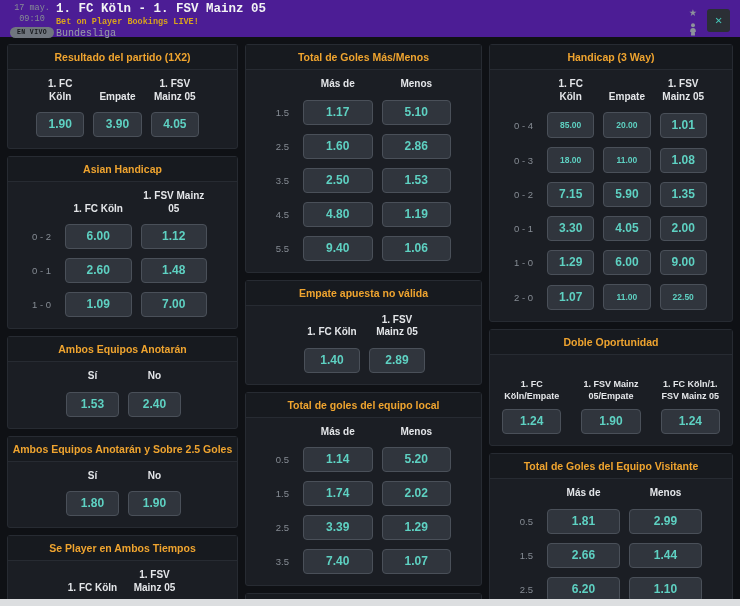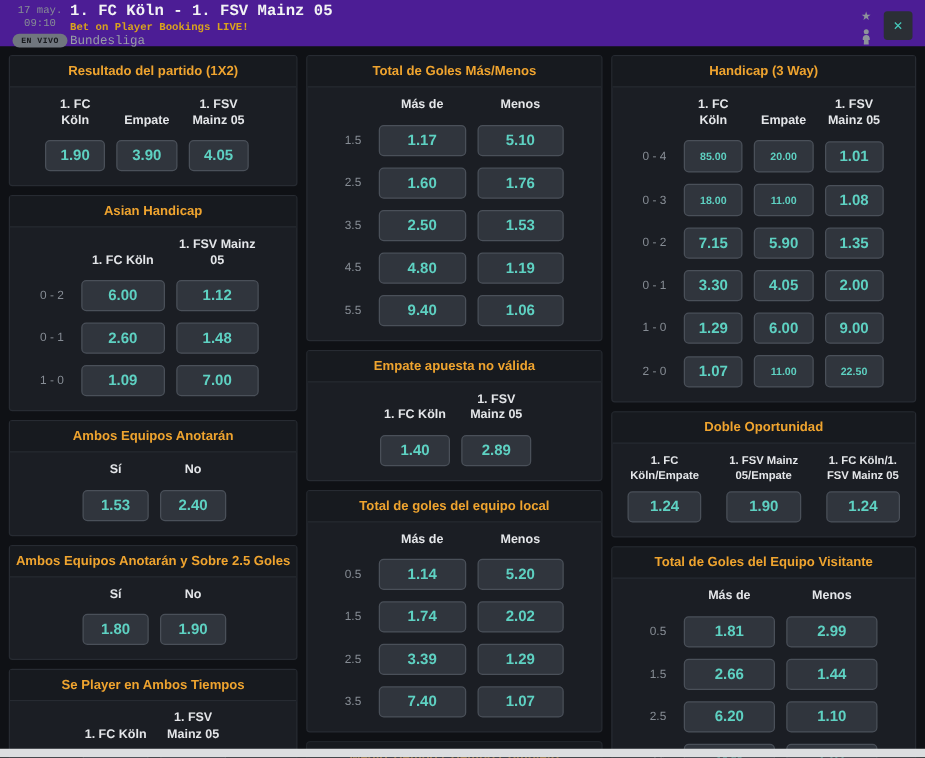--- a/index.html
+++ b/index.html
@@ -27,21 +27,21 @@
 
   .market { background:#1b1e24; border:1px solid #272b32; border-radius:3px; margin-bottom:7px; width:100%; }
   .market-title { background:#171a1f; color:#efa42f; font-size:10.5px; font-weight:bold; text-align:center; padding:6px 4px; border-bottom:1px solid #272b32; }
   .market-body { padding:8px 12px 11px; }
   .market-body.padL { padding:8px 30px 11px 8px; }
   .market-body.pad2 { padding:8px 56px 11px 58px; }
   .market-body.pad3 { padding:8px 38px 11px 28px; }
 
   .grid { display:grid; gap:9px 9px; align-items:center; }
   .labeled-row { margin-top:9px; align-items:end; }
-  .labeled-row:first-child { margin-top:0;gap:20px; }
+  .labeled-row:first-child { margin-top:16px;gap:20px; }
   .col-header { color:#e4e6e9; font-size:10px; font-weight:bold; text-align:center; align-self:end; line-height:1.25; }
   .row-label { color:#868c94; font-size:9.5px; text-align:right; padding-right:5px; white-space:nowrap; }
   .odd-btn { background:#30353d; border:1px solid #4a5059; border-radius:4px; color:#5ed1c2; font-size:12px; font-weight:bold; text-align:center; padding:4px 0 5px; cursor:pointer; }
   .odd-btn.small { font-size:8.5px; padding:7px 12px 7px; }
   .cell { display:flex; flex-direction:column; justify-content:flex-end; gap:7px; }
   .cell-label { color:#e4e6e9; font-size:9px; font-weight:bold; text-align:center; line-height:1.3; }
 
   .bottom-strip { position:absolute; left:0; right:0; bottom:0; height:7px; background:#dcdee0; }
 </style>
 </head>
@@ -148,21 +148,21 @@
         <div class="market-body padL">
           <div class="grid" style="grid-template-columns: 40px repeat(2, 1fr);">
             <div class="col-header"></div>
             <div class="col-header">Más de</div>
             <div class="col-header">Menos</div>
             <div class="row-label">1.5</div>
             <div class="odd-btn">1.17</div>
             <div class="odd-btn">5.10</div>
             <div class="row-label">2.5</div>
             <div class="odd-btn">1.60</div>
-            <div class="odd-btn">1.76</div>
+            <div class="odd-btn">2.86</div>
             <div class="row-label">3.5</div>
             <div class="odd-btn">2.50</div>
             <div class="odd-btn">1.53</div>
             <div class="row-label">4.5</div>
             <div class="odd-btn">4.80</div>
             <div class="odd-btn">1.19</div>
             <div class="row-label">5.5</div>
             <div class="odd-btn">9.40</div>
             <div class="odd-btn">1.06</div>
           </div>

